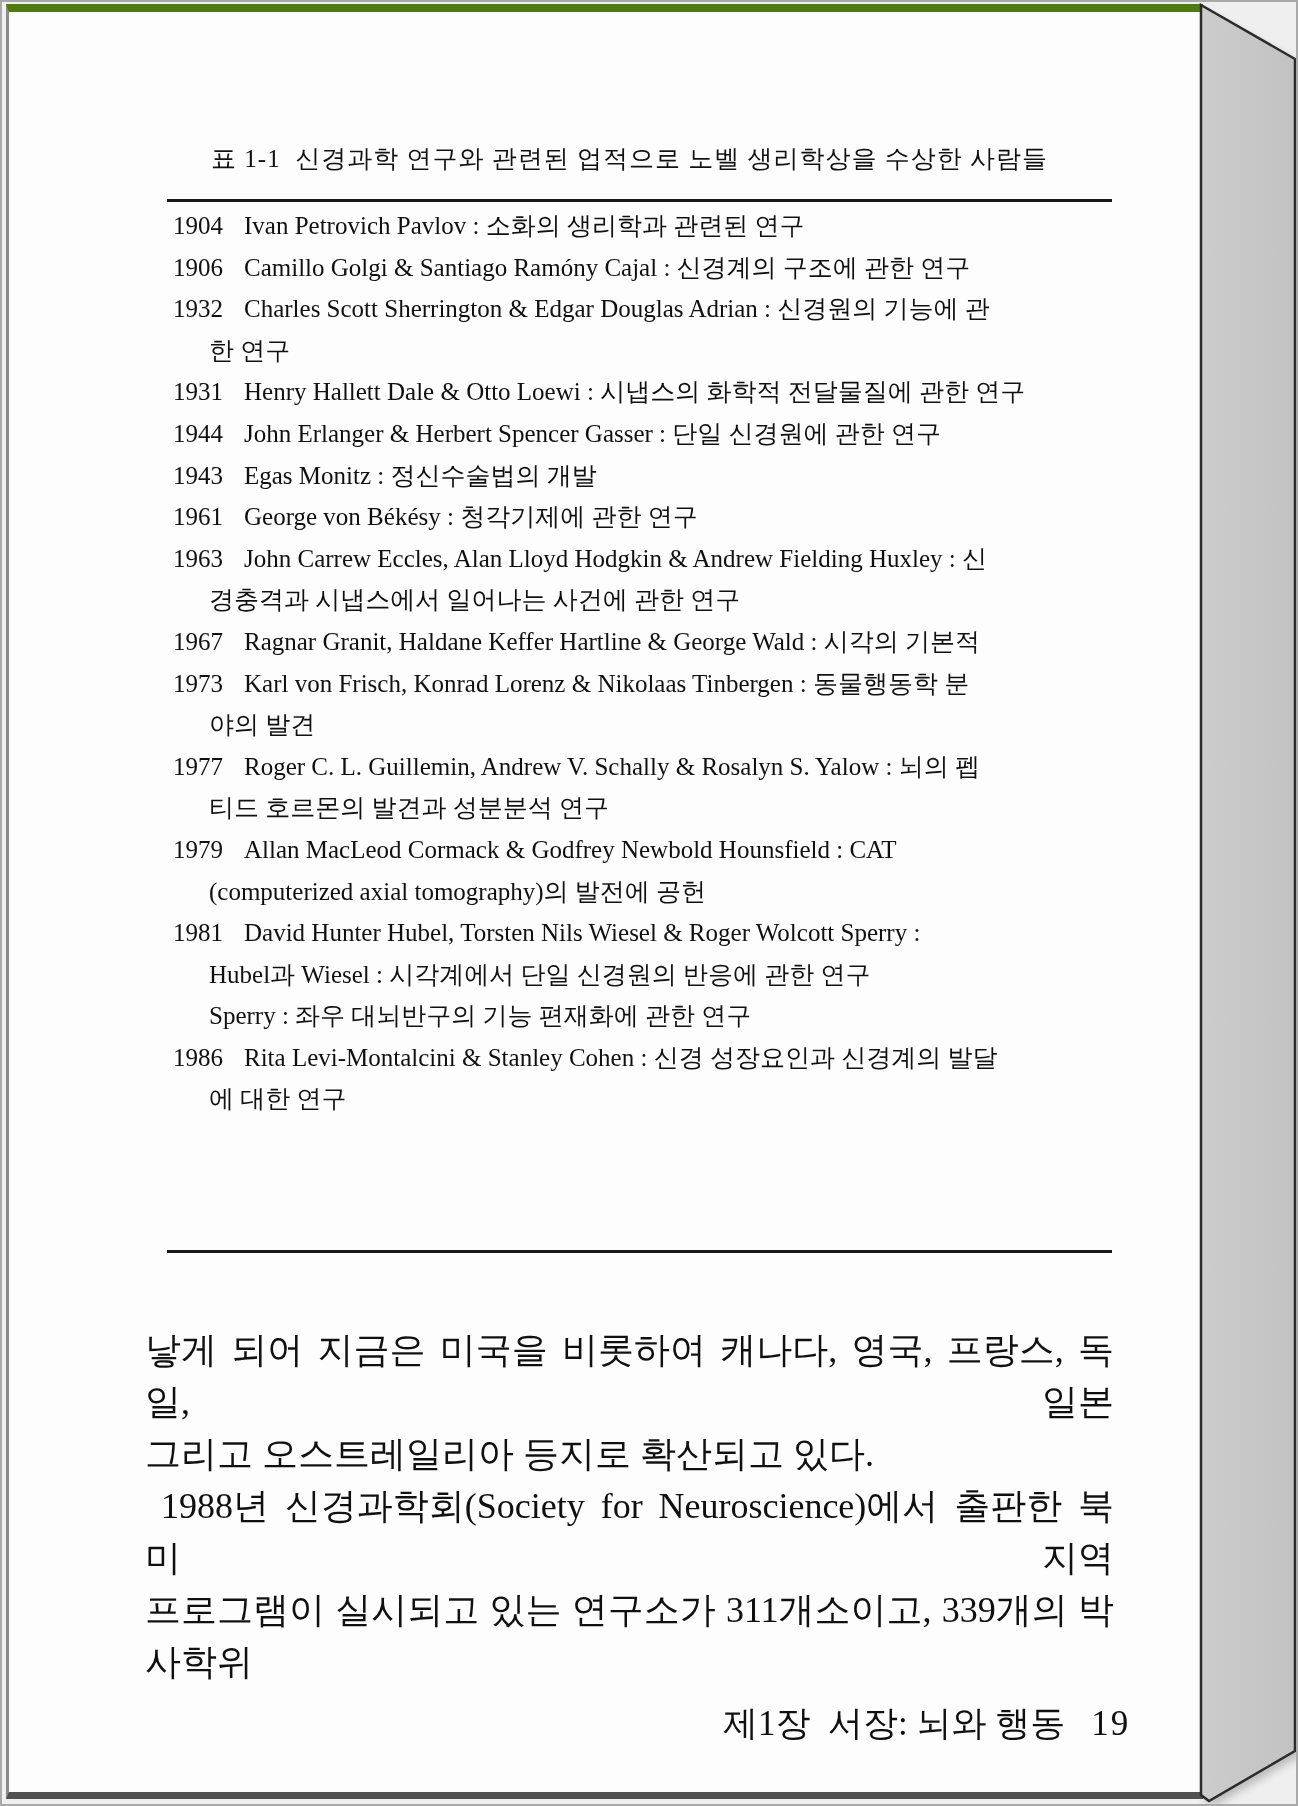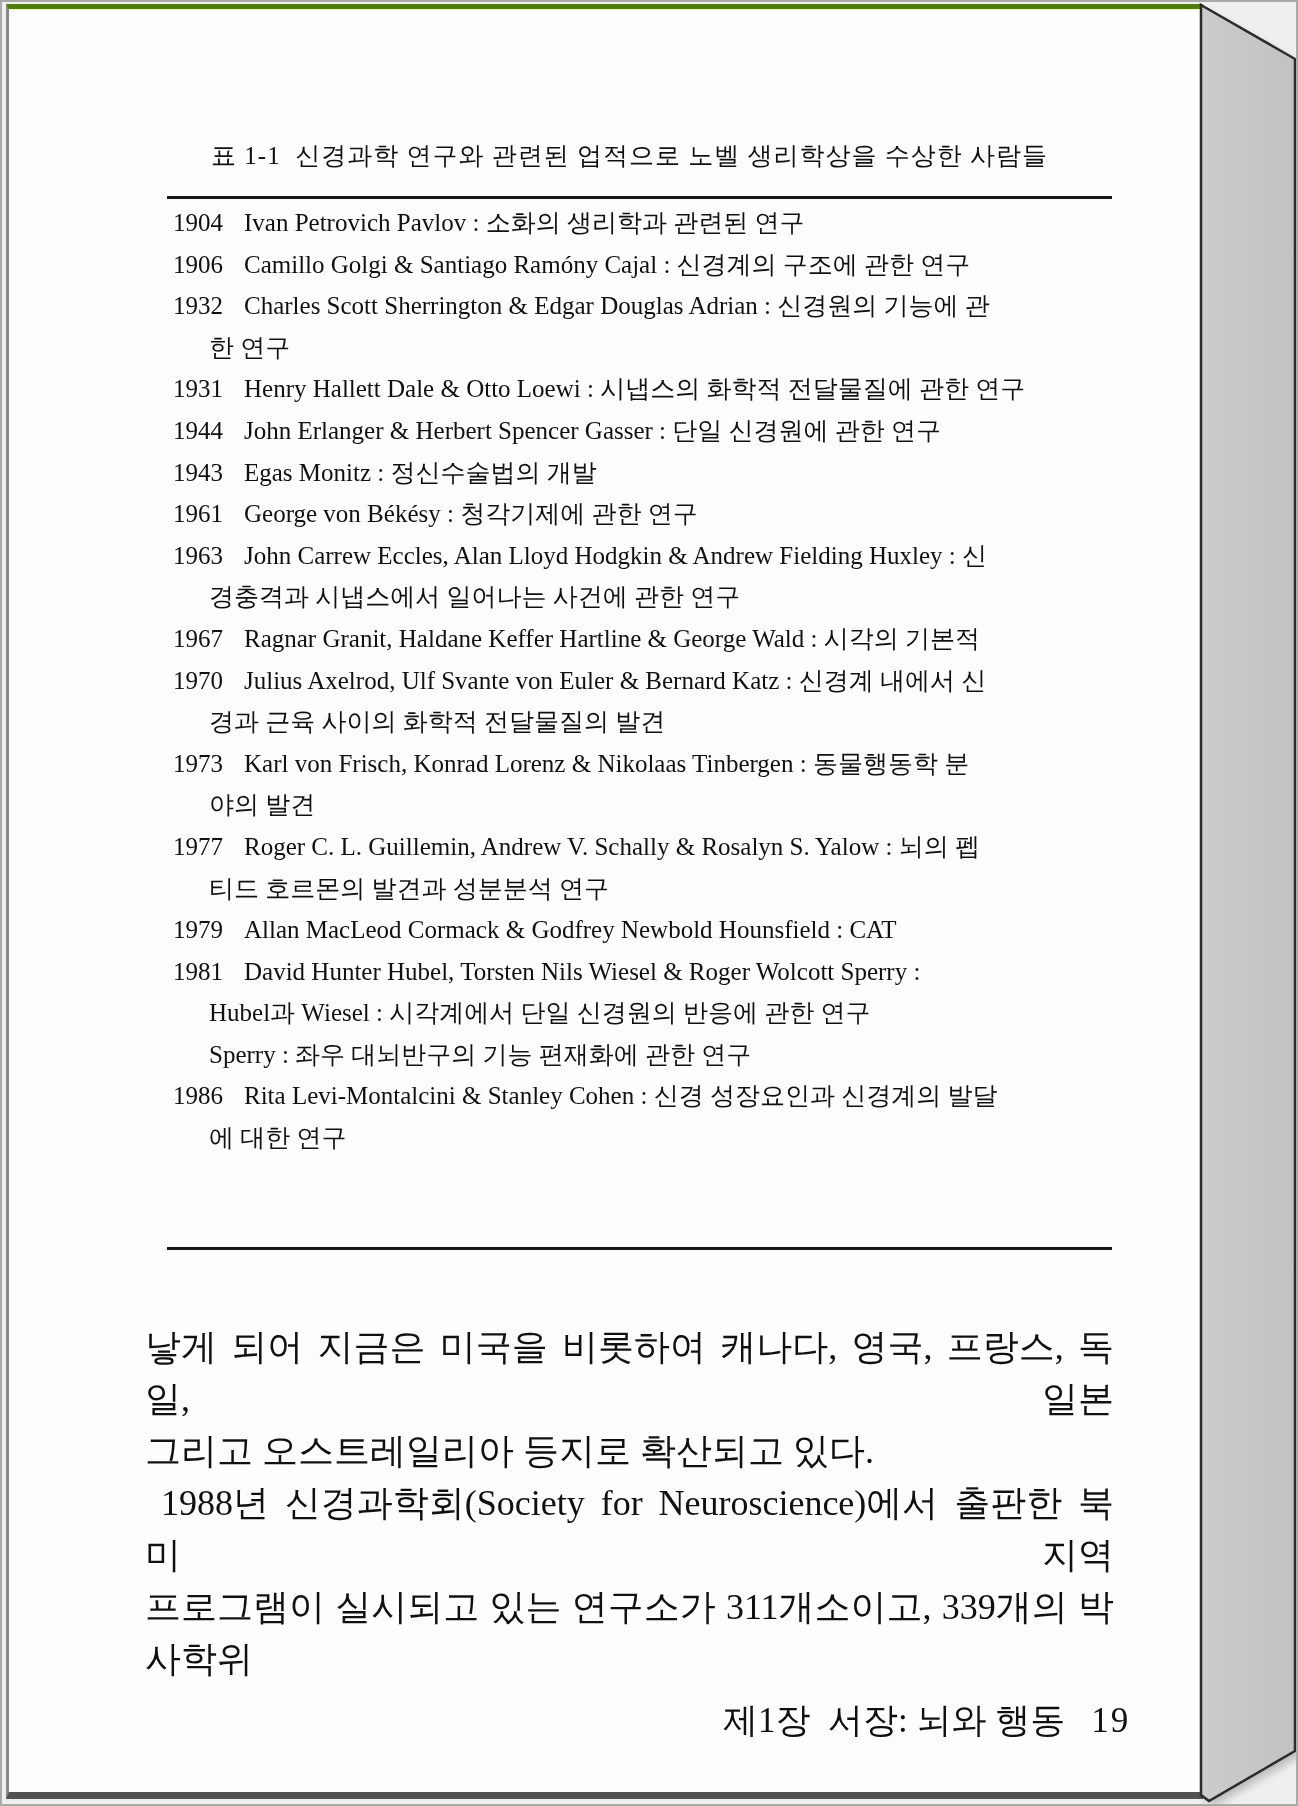--- a/index.html
+++ b/index.html
@@ -6,21 +6,21 @@
   body { background:#e8e8e8; }
   .canvas {
     position:relative; width:1298px; height:1806px;
     background:#efeff0; border:2px solid #a9a9a9; overflow:hidden;
     font-family:"Liberation Serif","DejaVu Serif",serif; color:#101010;
   }
   .sheet {
     position:absolute; left:4px; top:2px; width:1197px; height:1795px;
     background:#fdfdfd;
     border-left:3px solid #8a8a8a;
-    border-top:5px solid #4d7c0f;
+    border-top:8px solid #4d7c0f;
     border-bottom:7px solid #515151;
   }
   .content { position:absolute; left:136px; top:0; width:969px; height:100%; }
 
   .tcaption {
     position:absolute; top:130px; left:0; width:100%;
     text-align:center; font-size:25px; white-space:pre; letter-spacing:1px;
   }
   .rule { position:absolute; left:22px; right:2px; height:3px; background:#181818; }
   .rule.top { top:187px; }
@@ -92,37 +92,34 @@
 
         <div class="row">
           <div class="line"><span class="year">1963</span><span>John Carrew Eccles, Alan Lloyd Hodgkin &amp; Andrew Fielding Huxley : 신</span></div>
           <div class="line cont">경충격과 시냅스에서 일어나는 사건에 관한 연구</div>
         </div>
 
         <div class="row">
           <div class="line"><span class="year">1967</span><span>Ragnar Granit, Haldane Keffer Hartline &amp; George Wald : 시각의 기본적</span></div>
         </div>
 
-        <div class="row">
-          <div class="line"><span class="year">1970</span><span>Julius Axelrod, Ulf Svante von Euler &amp; Bernard Katz : 신경계 내에서 신</span></div>
-          <div class="line cont">경과 근육 사이의 화학적 전달물질의 발견</div>
-        </div>
 
         <div class="row">
           <div class="line"><span class="year">1973</span><span>Karl von Frisch, Konrad Lorenz &amp; Nikolaas  Tinbergen : 동물행동학 분</span></div>
           <div class="line cont">야의 발견</div>
         </div>
 
         <div class="row">
           <div class="line"><span class="year">1977</span><span>Roger C. L. Guillemin, Andrew V. Schally &amp; Rosalyn S. Yalow : 뇌의  펩</span></div>
           <div class="line cont">티드 호르몬의 발견과 성분분석 연구</div>
         </div>
 
         <div class="row">
           <div class="line"><span class="year">1979</span><span>Allan  MacLeod  Cormack  &amp;  Godfrey  Newbold  Hounsfield : CAT</span></div>
+          <div class="line cont">(computerized axial tomography)의 발전에 공헌</div>
         </div>
 
         <div class="row">
           <div class="line"><span class="year">1981</span><span>David Hunter Hubel, Torsten Nils Wiesel &amp; Roger Wolcott Sperry :</span></div>
           <div class="line cont">Hubel과 Wiesel : 시각계에서 단일 신경원의 반응에 관한 연구</div>
           <div class="line cont">Sperry : 좌우 대뇌반구의 기능 편재화에 관한 연구</div>
         </div>
 
         <div class="row">
           <div class="line"><span class="year">1986</span><span>Rita Levi-Montalcini &amp; Stanley Cohen : 신경  성장요인과  신경계의  발달</span></div>

